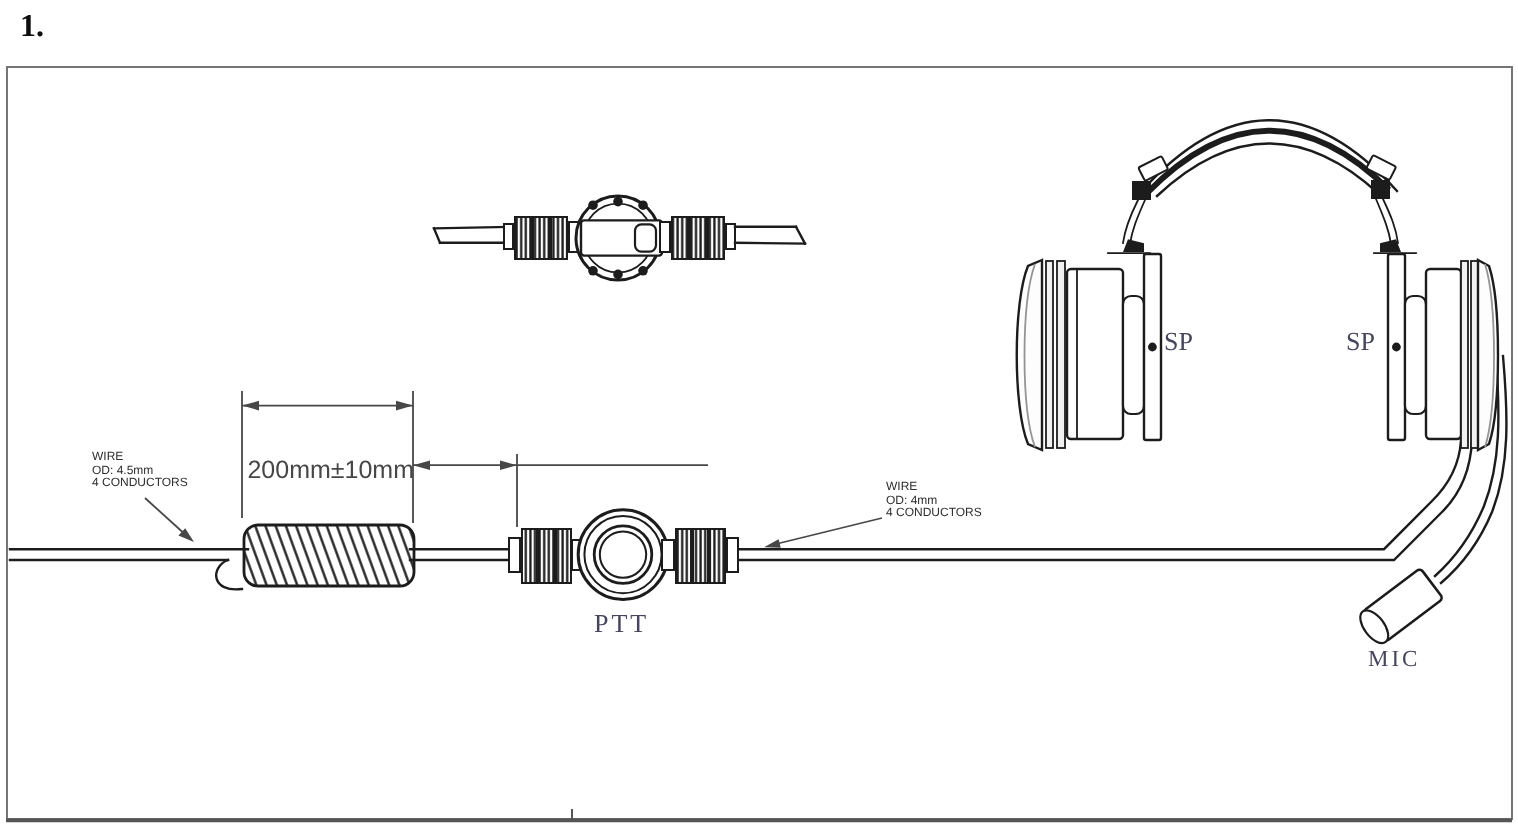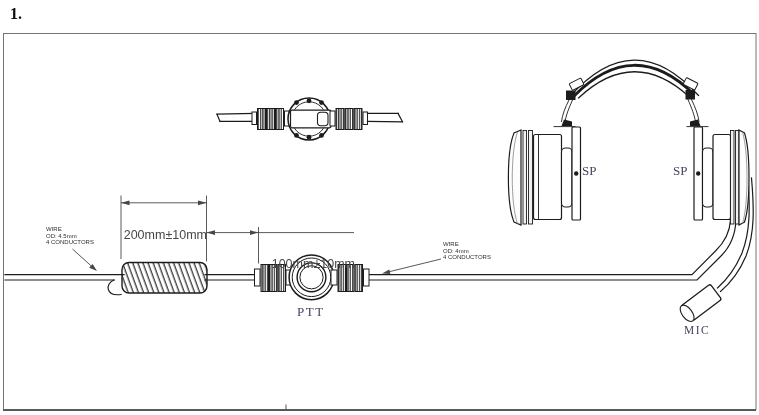--- a/index.html
+++ b/index.html
@@ -176,21 +176,20 @@
       </g>
 
       <g transform="translate(701.5 302.5) rotate(-37)">
         <rect x="-18" y="-9.5" width="36" height="19" rx="2" fill="#fff" stroke="#1c1c1c" stroke-width="1.3"></rect>
         <ellipse cx="-18" cy="0" rx="5" ry="9.5" fill="#fff" stroke="#1c1c1c" stroke-width="1.1"></ellipse>
       </g>
     </g>
   </svg>
 
   <div class="dim" style="left:120px;top:188px;width:87px;">200mm±10mm</div>
-  <div class="dim" style="left:262px;top:217px;width:93px;">100mm±10mm</div>
 
   <div class="tiny" style="left:46px;top:226px;">WIRE
 OD: 4.5mm
 4 CONDUCTORS</div>
   <div class="tiny" style="left:443px;top:241px;">WIRE
 OD: 4mm
 4 CONDUCTORS</div>
 
   <div class="part" style="left:297px;top:304px;font-size:13px;letter-spacing:1.5px;">PTT</div>
   <div class="part" style="left:582px;top:163px;font-size:13px;">SP</div>

